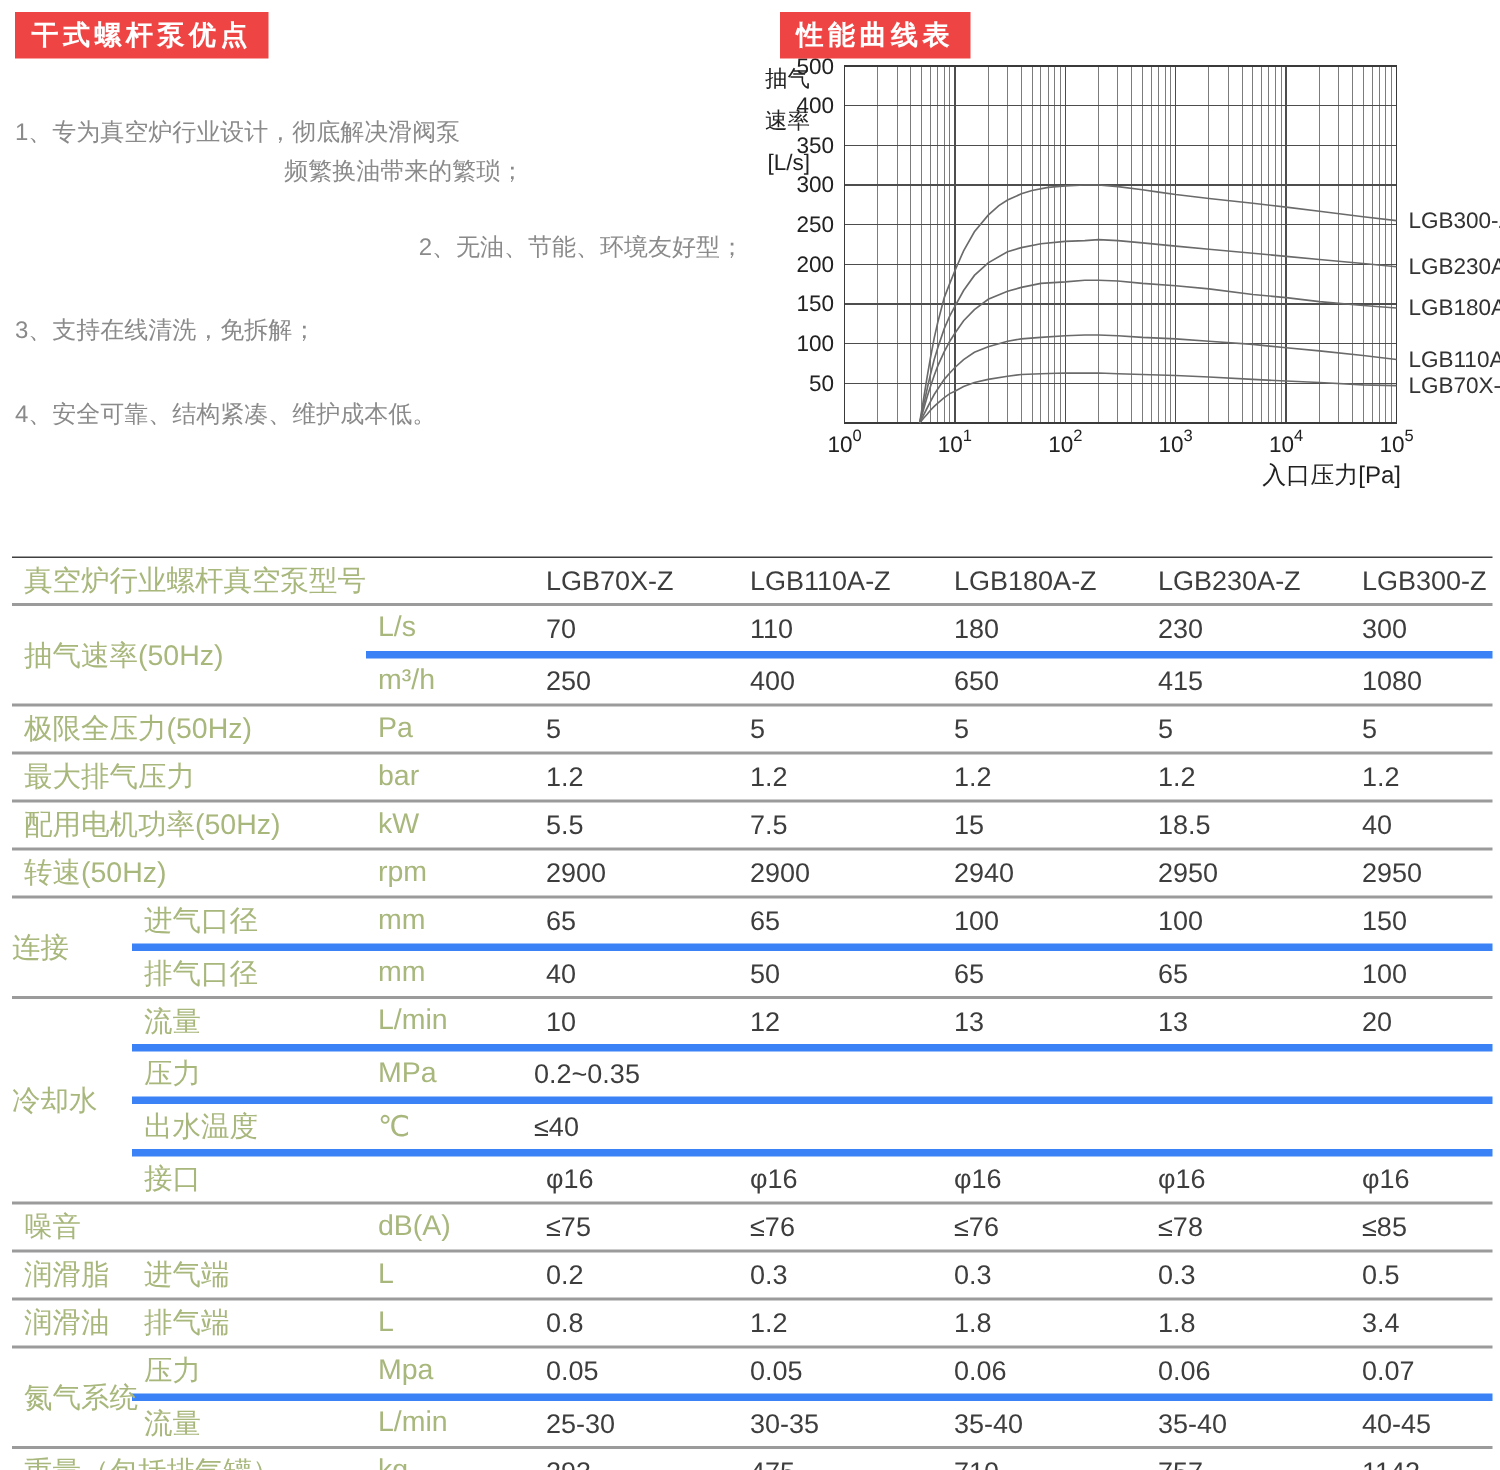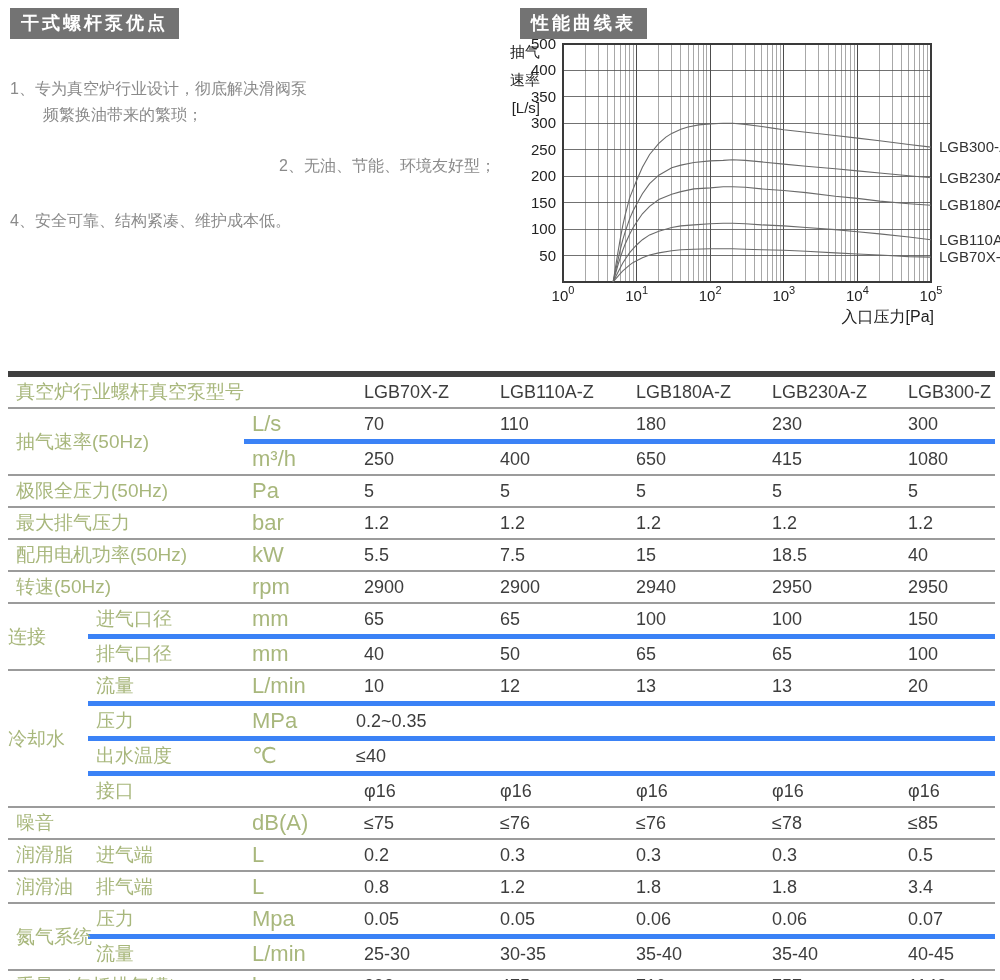--- a/index.html
+++ b/index.html
@@ -1,66 +1,70 @@
 <!DOCTYPE html>
 <html><head>
 <meta charset="utf-8">
 <style>
   html,body{margin:0;padding:0;}
   body{
     width:1000px;height:980px;position:relative;background:#ffffff;
     font-family:"Liberation Sans","DejaVu Sans",sans-serif;overflow:hidden;
   }
   .badge{
-    background:#737373;color:#fff;font-weight:bold;font-size:18px;
+    background:#ef4444;color:#fff;font-weight:bold;font-size:18px;
     line-height:1;padding:6px 11px 7px;display:inline-block;letter-spacing:3px;
   }
   
   #advantages{position:absolute;left:10px;top:8px;width:486px;}
   .adv-list{margin-top:37px;color:#8a8a8a;font-size:16px;line-height:26px;}
   .adv-item:nth-child(2){margin-top:25px;text-align:right;}
   .adv-item:nth-child(3){margin-top:29px;}
-  .adv-item:nth-child(4){margin-top:46px;}
-  .adv-item .cont{display:block;padding-left:33px;}
+  .adv-item:nth-child(4){margin-top:30px;}
+  .adv-item .cont{display:block;padding-left:33px;text-align:center;}
   .adv-item .cont:empty{display:none;}
   
   #chart-badge{position:absolute;left:520px;top:8px;}
   #perf-chart{position:absolute;left:0;top:0;width:1000px;height:345px;}
   #perf-chart text{font-family:"Liberation Sans","DejaVu Sans",sans-serif;}
   
   #params{position:absolute;left:8px;top:368px;width:987px;}
   #params table{
     margin-top:3px;border-collapse:collapse;table-layout:fixed;
     width:987px;height:575px;
   }
   #params td{
     padding:0 0 0 8px;font-size:18px;color:#3d3d3d;height:30px;
     vertical-align:middle;white-space:nowrap;
   }
   #params td.lbl{color:#a8b77c;font-size:19px;}
-  #params td.unit{color:#a8b77c;font-size:22px;}
+  #params td.unit{color:#a8b77c;font-size:19px;}
   #params td.model{color:#3d3d3d;}
   #params td.ctr{text-align:left;padding-left:0;}
   #params tr.major td{border-top:2px solid #9b9b9b;}
   #params tr.minor td{border-top:5px solid #3b82f6;}
-  #params tr:first-child td{border-top:6px solid #404040;}
+  #params tr:first-child td{border-top:1px solid #404040;}
   #params tr:last-child td{border-bottom:2px solid #9b9b9b;}
 </style>
 </head>
 <body>
 
 <div id="advantages">
   <span class="badge">干式螺杆泵优点</span>
   <div class="adv-list">
     <div class="adv-item">
       <span>1、专为真空炉行业设计，彻底解决滑阀泵</span>
       <span class="cont">频繁换油带来的繁琐；</span>
     </div>
     <div class="adv-item">
       <span>2、无油、节能、环境友好型；</span>
+      
+    </div>
+    <div class="adv-item">
+      <span>3、支持在线清洗，免拆解；</span>
       
     </div>
     <div class="adv-item">
       <span>4、安全可靠、结构紧凑、维护成本低。</span>
       
     </div>
   </div>
 </div>
 
 <svg id="perf-chart" viewBox="0 0 1000 345" xmlns="http://www.w3.org/2000/svg">

